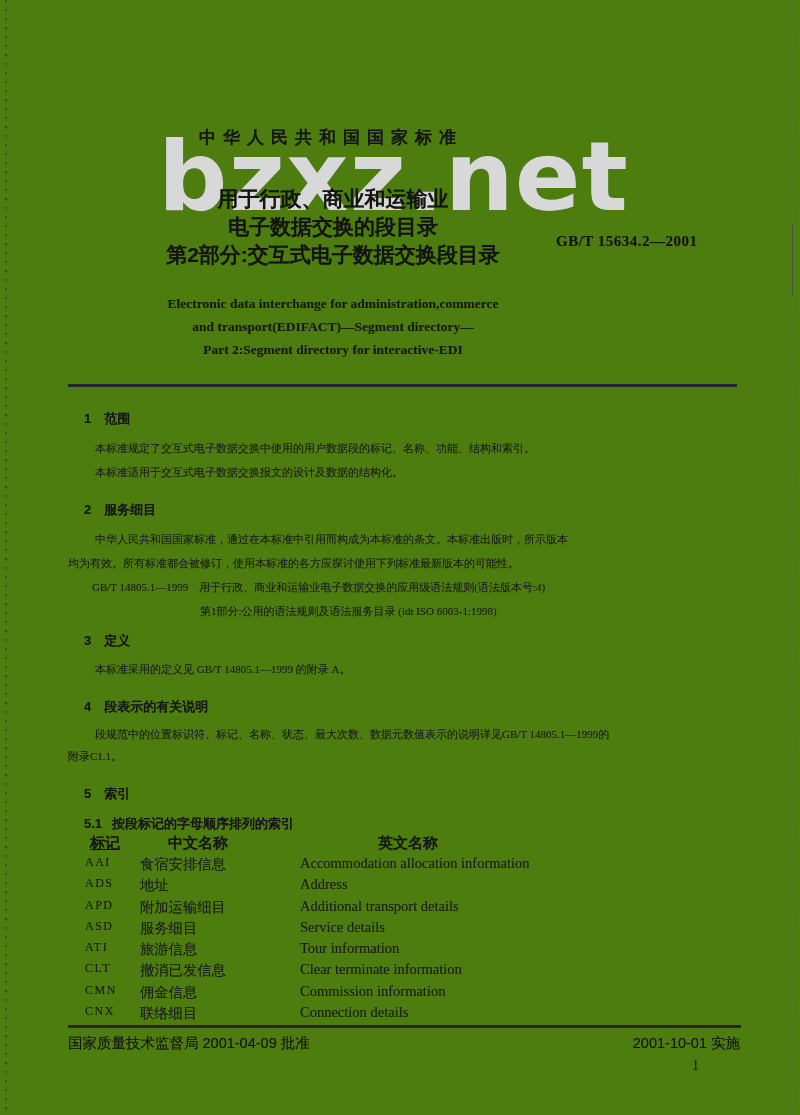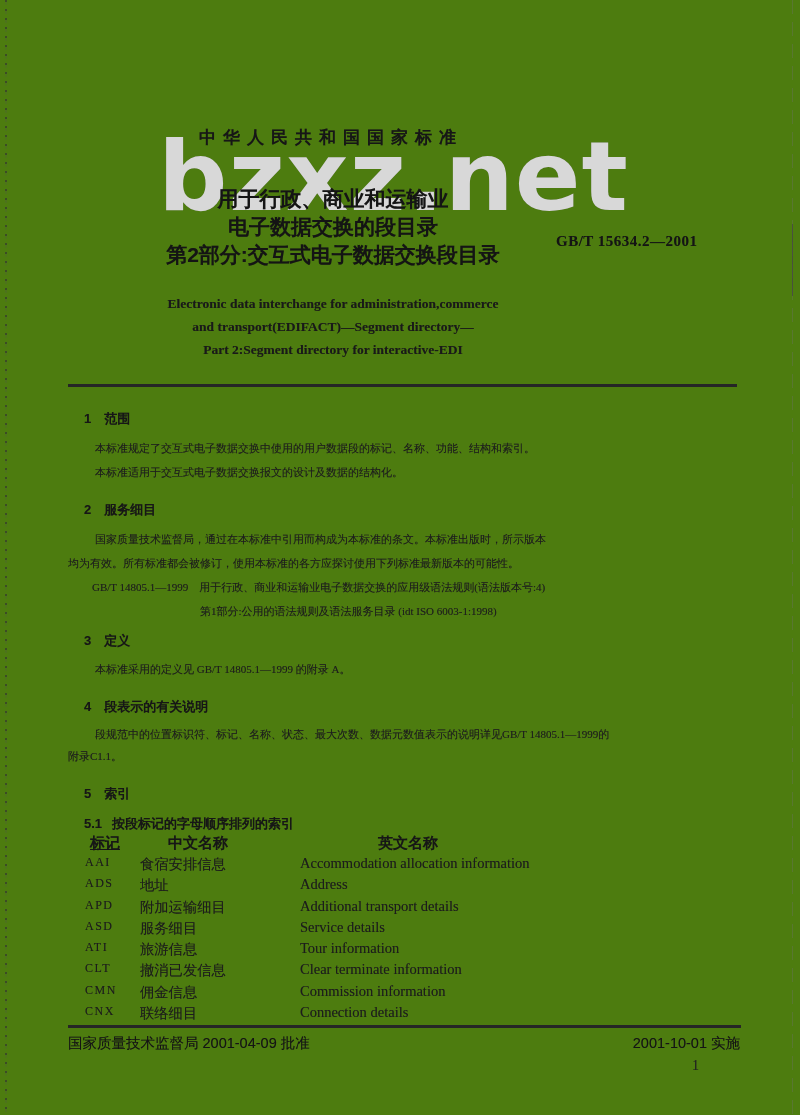--- a/index.html
+++ b/index.html
@@ -96,21 +96,21 @@
 
   <div class="abs h-sec" style="left:68px; top:410px;">
     <span class="num">1</span><span>范围</span>
   </div>
   <div class="abs body-line" style="left:95px; top:441px;">本标准规定了交互式电子数据交换中使用的用户数据段的标记、名称、功能、结构和索引。</div>
   <div class="abs body-line" style="left:95px; top:465px;">本标准适用于交互式电子数据交换报文的设计及数据的结构化。</div>
 
   <div class="abs h-sec" style="left:68px; top:501px;">
     <span class="num">2</span><span>服务细目</span>
   </div>
-  <div class="abs body-line" style="left:95px; top:532px;">国家质量技术监督局，通过在本标准中引用而构成为本标准的条文。本标准出版时，所示版本</div>
+  <div class="abs body-line" style="left:95px; top:532px;">中华人民共和国国家标准，通过在本标准中引用而构成为本标准的条文。本标准出版时，所示版本</div>
   <div class="abs body-line" style="left:68px; top:556px;">均为有效。所有标准都会被修订，使用本标准的各方应探讨使用下列标准最新版本的可能性。</div>
   <div class="abs body-line" style="left:92px; top:580px;">GB/T 14805.1—1999　用于行政、商业和运输业电子数据交换的应用级语法规则(语法版本号:4)</div>
   <div class="abs body-line" style="left:200px; top:604px;">第1部分:公用的语法规则及语法服务目录 (idt ISO 6003-1:1998)</div>
 
   <div class="abs h-sec" style="left:68px; top:632px;">
     <span class="num">3</span><span>定义</span>
   </div>
   <div class="abs body-line" style="left:95px; top:662px;">本标准采用的定义见 GB/T 14805.1—1999 的附录 A。</div>
 
   <div class="abs h-sec" style="left:68px; top:698px;">

